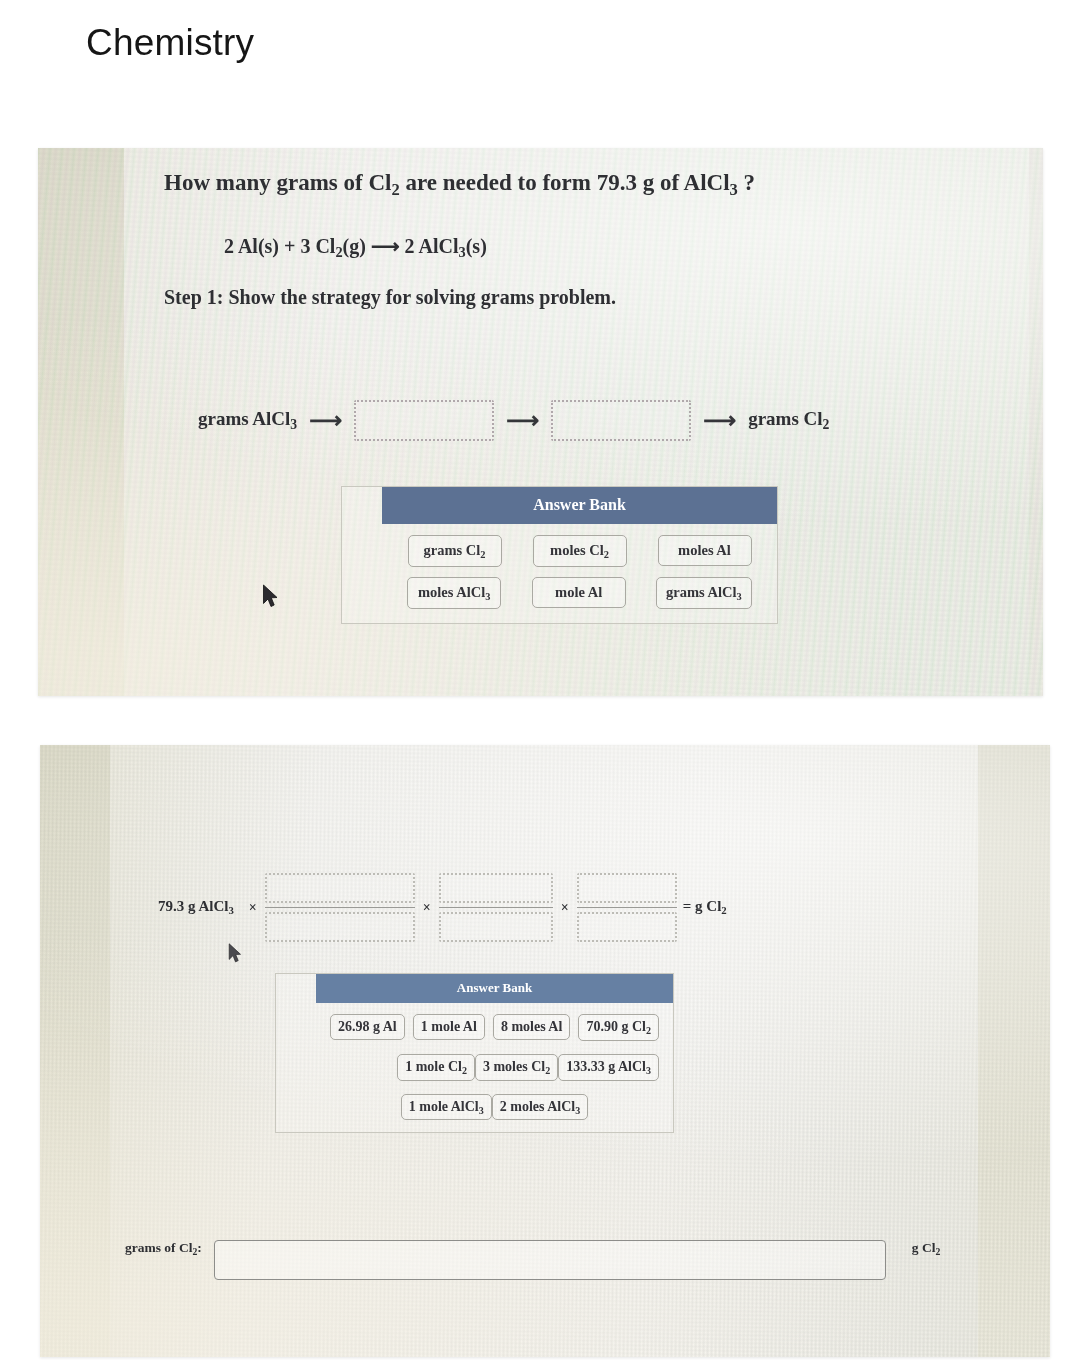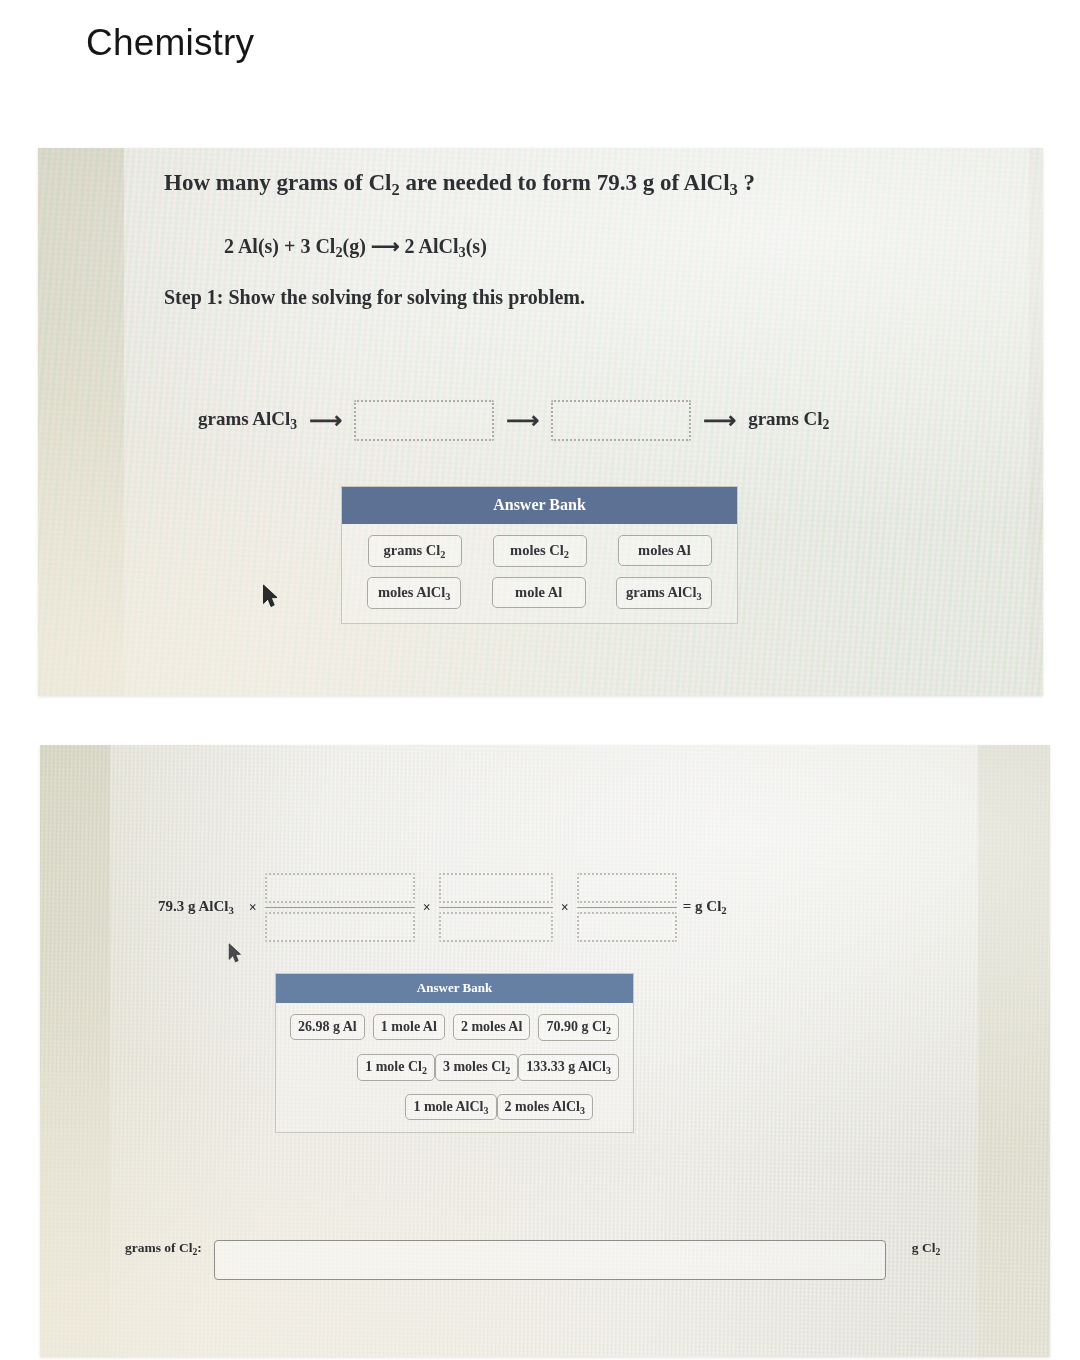--- a/index.html
+++ b/index.html
@@ -184,20 +184,21 @@
 
   
   .cursor { position: absolute; z-index: 9; }
 
   
   .answer-bank {
     position: absolute;
     z-index: 6;
     border: 1px solid #c9c8bf;
     background: rgba(255,255,255,0.22);
+    padding-left: 40px;
   }
   .bank-header {
     color: #ffffff;
     text-align: center;
     font-weight: 700;
     font-family: "Liberation Serif", serif;
   }
   .bank-body {
     padding: 11px 10px 12px 10px;
   }
@@ -224,21 +225,21 @@
   #answer-bank-1 .bank-row:last-child { margin-bottom: 2px; }
   #answer-bank-1 .bank-tile { font-size: 14.5px; padding: 6px 9px; min-width: 74px; }
 
   
   #answer-bank-2 { left: 235px; top: 228px; width: 357px; }
   #answer-bank-2 .bank-header { font-size: 13px; padding: 6px 0 7px; }
   #answer-bank-2 .bank-row { margin-bottom: 13px; }
   #answer-bank-2 .bank-row:last-child { margin-bottom: 0px; }
   #answer-bank-2 .bank-tile { font-size: 14px; padding: 4px 7px; }
   #answer-bank-2 .row-2 { justify-content: flex-end; padding: 0 4px; }
-  #answer-bank-2 .row-3 { justify-content: flex-end; padding: 0 30px; }
+  #answer-bank-2 .row-3 { justify-content: center; padding: 0 30px; }
 
   
   #step2-instruction {
     position: absolute;
     left: 85px;
     top: 48px;
     font-size: 15.5px;
     font-weight: 700;
     white-space: nowrap;
   }
@@ -314,21 +315,21 @@
   <div class="content">
 
     <div id="question-text">
       How many grams of Cl<sub>2</sub> are needed to form 79.3 g of AlCl<sub>3</sub> ?
     </div>
 
     <div id="reaction-equation">
       2 Al(s) + 3 Cl<sub>2</sub>(g) ⟶ 2 AlCl<sub>3</sub>(s)
     </div>
 
-    <div id="step1-instruction">Step 1: Show the solving for solving this problem.</div>
+    <div id="step1-instruction">Step 1: Show the strategy for solving grams problem.</div>
 
     <div id="strategy-flow">
       <span class="flow-label">grams AlCl<sub>3</sub></span>
       <span class="flow-arrow">⟶</span>
       <div class="drop-slot"></div>
       <span class="flow-arrow">⟶</span>
       <div class="drop-slot"></div>
       <span class="flow-arrow">⟶</span>
       <span class="flow-label">grams Cl<sub>2</sub></span>
     </div>
@@ -402,21 +403,21 @@
         <path d="M1.2 0.8 L1.2 16.4 L5 12.6 L7.5 18.9 L10.2 17.6 L7.7 11.6 L12.5 11.3 Z" fill="#4a4a4e" stroke="#2a2a2c" stroke-width="0.7"></path>
       </svg>
     </div>
 
     <div class="answer-bank" id="answer-bank-2">
       <div class="bank-header" style="background:#6680a3;">Answer Bank</div>
       <div class="bank-body">
         <div class="bank-row row-1">
           <div class="bank-tile">26.98 g Al</div>
           <div class="bank-tile">1 mole Al</div>
-          <div class="bank-tile">2 moles Al</div>
+          <div class="bank-tile">8 moles Al</div>
           <div class="bank-tile">70.90 g Cl<sub>2</sub></div>
         </div>
         <div class="bank-row row-2">
           <div class="bank-tile">1 mole Cl<sub>2</sub></div>
           <div class="bank-tile">3 moles Cl<sub>2</sub></div>
           <div class="bank-tile">133.33 g AlCl<sub>3</sub></div>
         </div>
         <div class="bank-row row-3">
           <div class="bank-tile">1 mole AlCl<sub>3</sub></div>
           <div class="bank-tile">2 moles AlCl<sub>3</sub></div>

